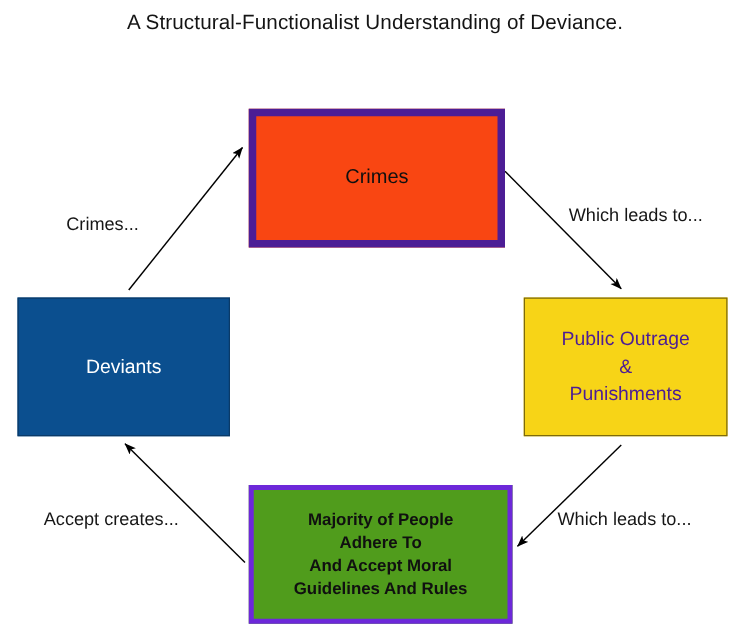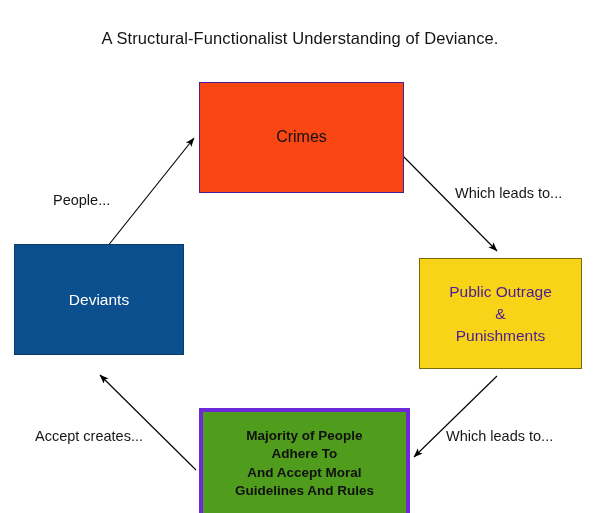--- a/index.html
+++ b/index.html
@@ -14,21 +14,20 @@
     overflow: hidden;
     font-family: "Liberation Sans", sans-serif;
     -webkit-font-smoothing: antialiased;
   }
 
   #canvas {
     position: absolute;
     left: 0; top: 0;
     width: 600px;
     height: 373px;
-    margin-top: 20px;
   }
 
   .title {
     position: absolute;
     left: 0;
     top: 9px;
     width: 600px;
     text-align: center;
     font-size: 16.5px;
     color: #141414;
@@ -46,25 +45,25 @@
     line-height: 1.16;
   }
 
   .node .node-text {
     display: block;
     white-space: pre-line;
   }
 
   #node-crimes {
     left: 199px;
-    top: 62px;
+    top: 87px;
     width: 205px;
     height: 111px;
     background: #f94612;
-    border: 1px solid #4c1d95;
+    border: 6px solid #4c1d95;
     color: #101010;
     font-size: 16px;
   }
 
   #node-outrage {
     left: 419px;
     top: 238px;
     width: 163px;
     height: 111px;
     background: #f7d417;
@@ -82,21 +81,21 @@
     background: #509c1c;
     border: 4px solid #6d28d9;
     color: #101010;
     font-size: 13.5px;
     font-weight: bold;
     line-height: 1.34;
   }
 
   #node-deviants {
     left: 14px;
-    top: 224px;
+    top: 238px;
     width: 170px;
     height: 111px;
     background: #0b4f8f;
     border: 1px solid #0a3a68;
     color: #ffffff;
     font-size: 15.5px;
   }
 
   .edge-label {
     position: absolute;
@@ -155,21 +154,21 @@
     <span class="node-text">Majority of People
 Adhere To
 And Accept Moral
 Guidelines And Rules</span>
   </div>
 
   <div class="node" id="node-deviants">
     <span class="node-text">Deviants</span>
   </div>
 
-  <div class="edge-label" id="label-commit">People...</div>
+  <div class="edge-label" id="label-commit">Crimes...</div>
 
   <div class="edge-label" id="label-leads-top">Which leads to...</div>
 
   <div class="edge-label" id="label-leads-bottom">Which leads to...</div>
 
   <div class="edge-label" id="label-creates">Accept creates...</div>
 
 </div>
 
 </body></html>

